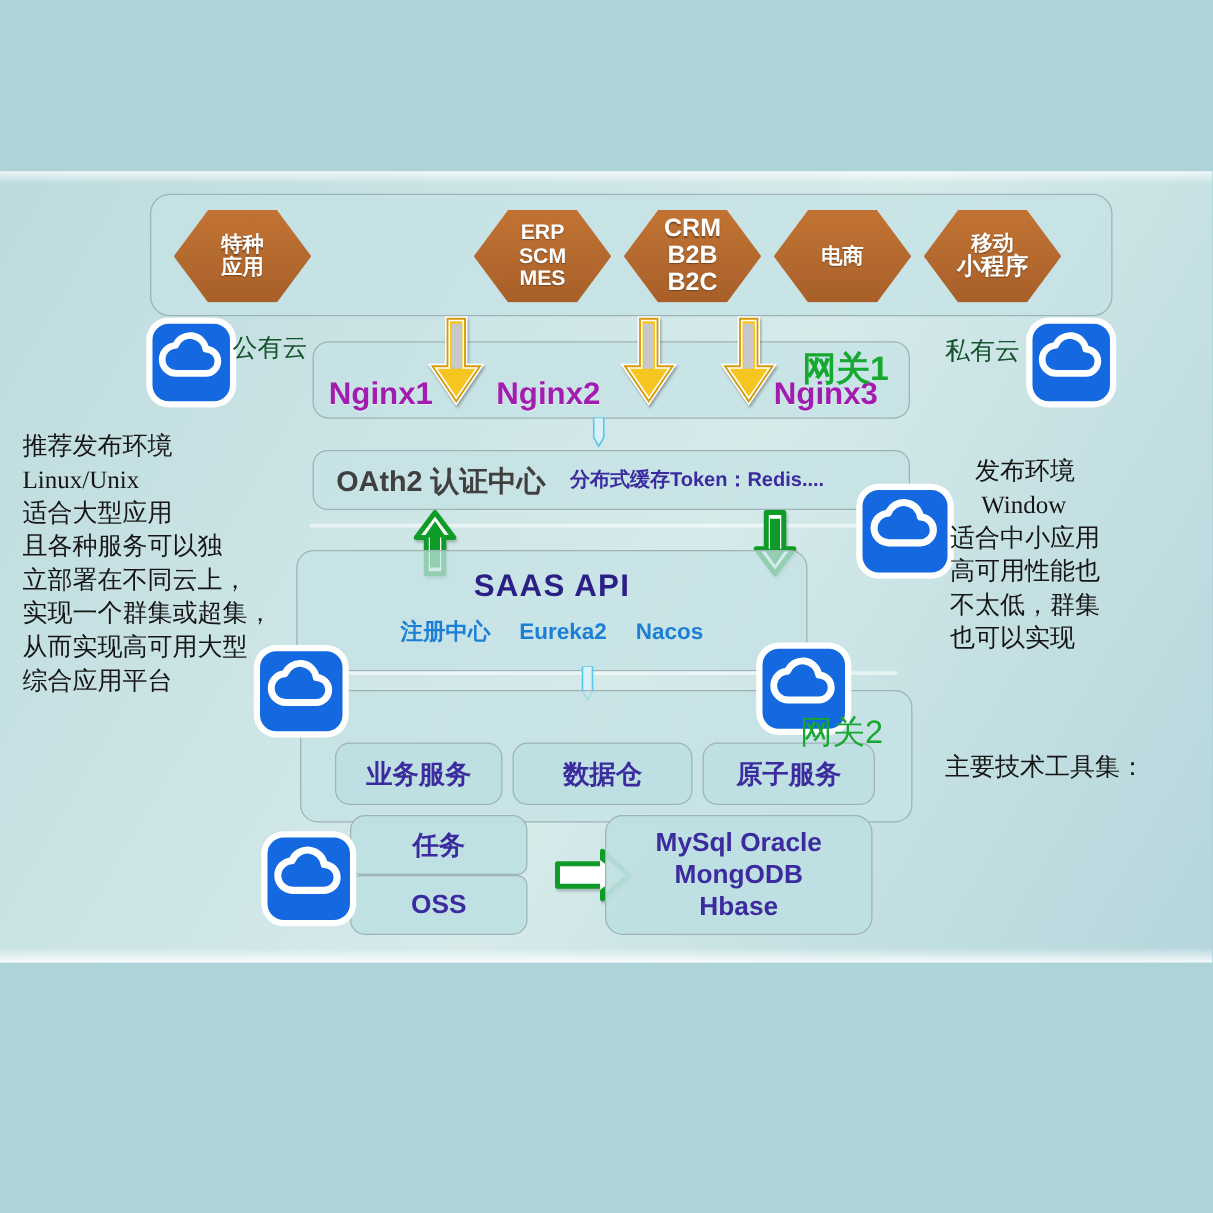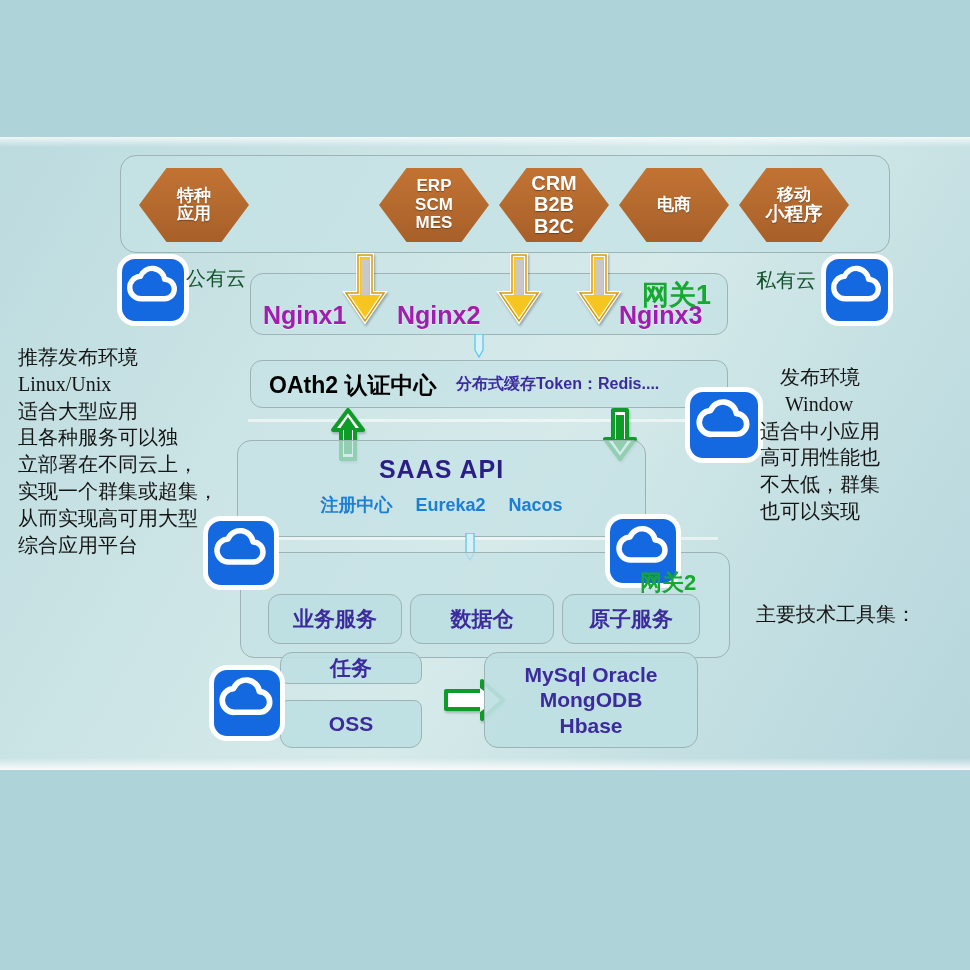--- a/index.html
+++ b/index.html
@@ -59,21 +59,21 @@
   
   .gold-arrow{
     position:absolute;width:46px;height:72px;
   }
   .gold-arrow svg{width:100%;height:100%;display:block;
     filter:drop-shadow(1px 2px 1px rgba(0,0,0,.28));}
 
   
   #oauth-panel{left:250px;top:360px;width:478px;height:48px;border-radius:12px;}
   #oauth-title{
-    position:absolute;left:18px;top:9px;font-size:23px;font-weight:bold;color:#000000;
+    position:absolute;left:18px;top:9px;font-size:23px;font-weight:bold;color:#404040;
   }
   #oauth-sub{
     position:absolute;left:205px;top:13px;font-size:16px;font-weight:bold;color:#3b2b9e;
   }
 
   
   #saas-panel{left:237px;top:440px;width:409px;height:97px;border-radius:14px;}
   #saas-title{
     position:absolute;width:100%;top:14px;text-align:center;
     font-size:25px;font-weight:bold;color:#2b1f86;letter-spacing:1px;
@@ -94,21 +94,21 @@
     position:absolute;box-sizing:border-box;
     background:rgba(190,224,226,.92);
     border:1px solid #9db3b5;border-radius:12px;
     display:flex;align-items:center;justify-content:center;
     font-size:21px;font-weight:bold;color:#3b2b9e;
   }
   #svc-a{left:268px;top:594px;width:134px;height:50px;}
   #svc-b{left:410px;top:594px;width:144px;height:50px;}
   #svc-c{left:562px;top:594px;width:138px;height:50px;}
 
-  #task-box{left:280px;top:652px;width:142px;height:32px;border-radius:12px 12px 8px 8px;}
+  #task-box{left:280px;top:652px;width:142px;height:48px;border-radius:12px 12px 8px 8px;}
   #oss-box{left:280px;top:700px;width:142px;height:48px;border-radius:8px 8px 12px 12px;}
 
   #db-box{
     left:484px;top:652px;width:214px;height:96px;border-radius:14px;
     flex-direction:column;line-height:1.22;
   }
   #db-box .l{display:block;text-align:center;}
 
   
   .cloud{
@@ -124,21 +124,21 @@
   #cloud-5{left:610px;top:519px;width:66px;height:64px;}
   #cloud-6{left:214px;top:670px;width:66px;height:66px;}
 
   .cloud-cap{
     position:absolute;font-size:20px;color:#14532d;
     font-family:"Liberation Serif","DejaVu Serif",serif;
   }
   #cap-public{left:186px;top:265px;}
   #cap-private{left:756px;top:267px;}
   #gw2{
-    position:absolute;left:640px;top:568px;font-size:22px;font-weight:bold;color:#16a830;
+    position:absolute;left:640px;top:568px;font-size:26px;font-weight:normal;color:#16a830;
   }
 
   
   .side-text{
     position:absolute;font-size:20px;color:#151515;line-height:1.34;
     font-family:"Liberation Serif","DejaVu Serif",serif;white-space:pre-line;
   }
   #left-text{left:18px;top:344px;width:215px;}
   #right-text{left:760px;top:364px;width:205px;text-align:left;}
   #tech-text{

